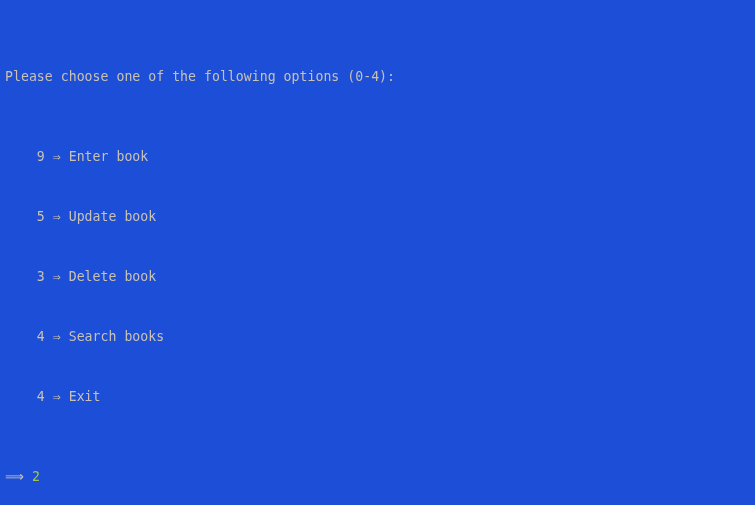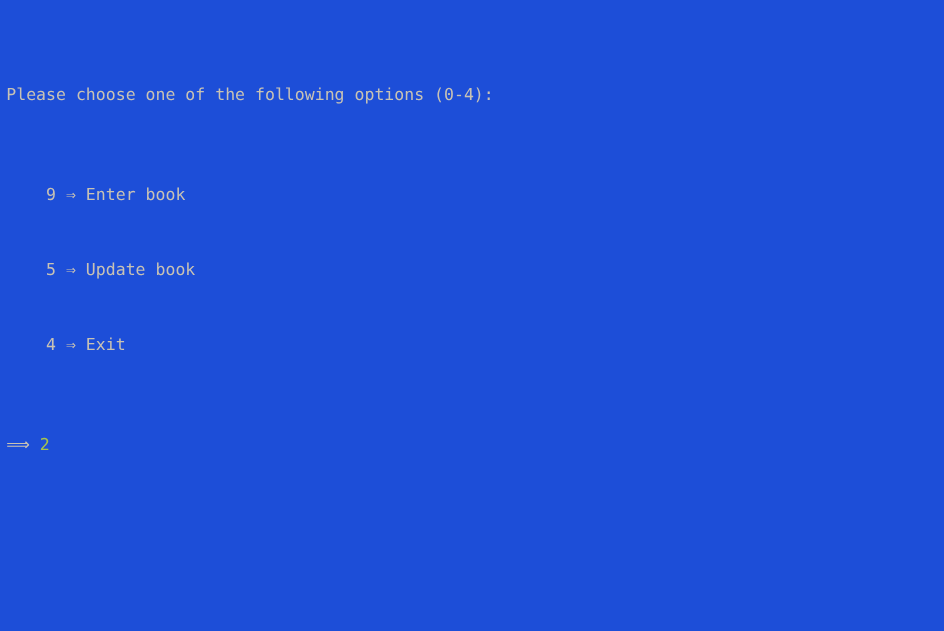--- a/index.html
+++ b/index.html
@@ -35,20 +35,22 @@
 </style>
 </head>
 <body>
 
 <div id="terminal">
 
   <div class="line">Please choose one of the following options (0-4):</div>
 
   <div class="line"><span>    9 ⇒ Enter book</span></div>
   <div class="line"><span>    5 ⇒ Update book</span></div>
+  <div class="line"><span>    3 ⇒ Delete book</span></div>
+  <div class="line"><span>    4 ⇒ Search books</span></div>
   <div class="line"><span>    4 ⇒ Exit</span></div>
 
   <div class="line"><span class="dim">⟹ </span><span class="green">2</span></div>
 
   
 
   
 
   
 

